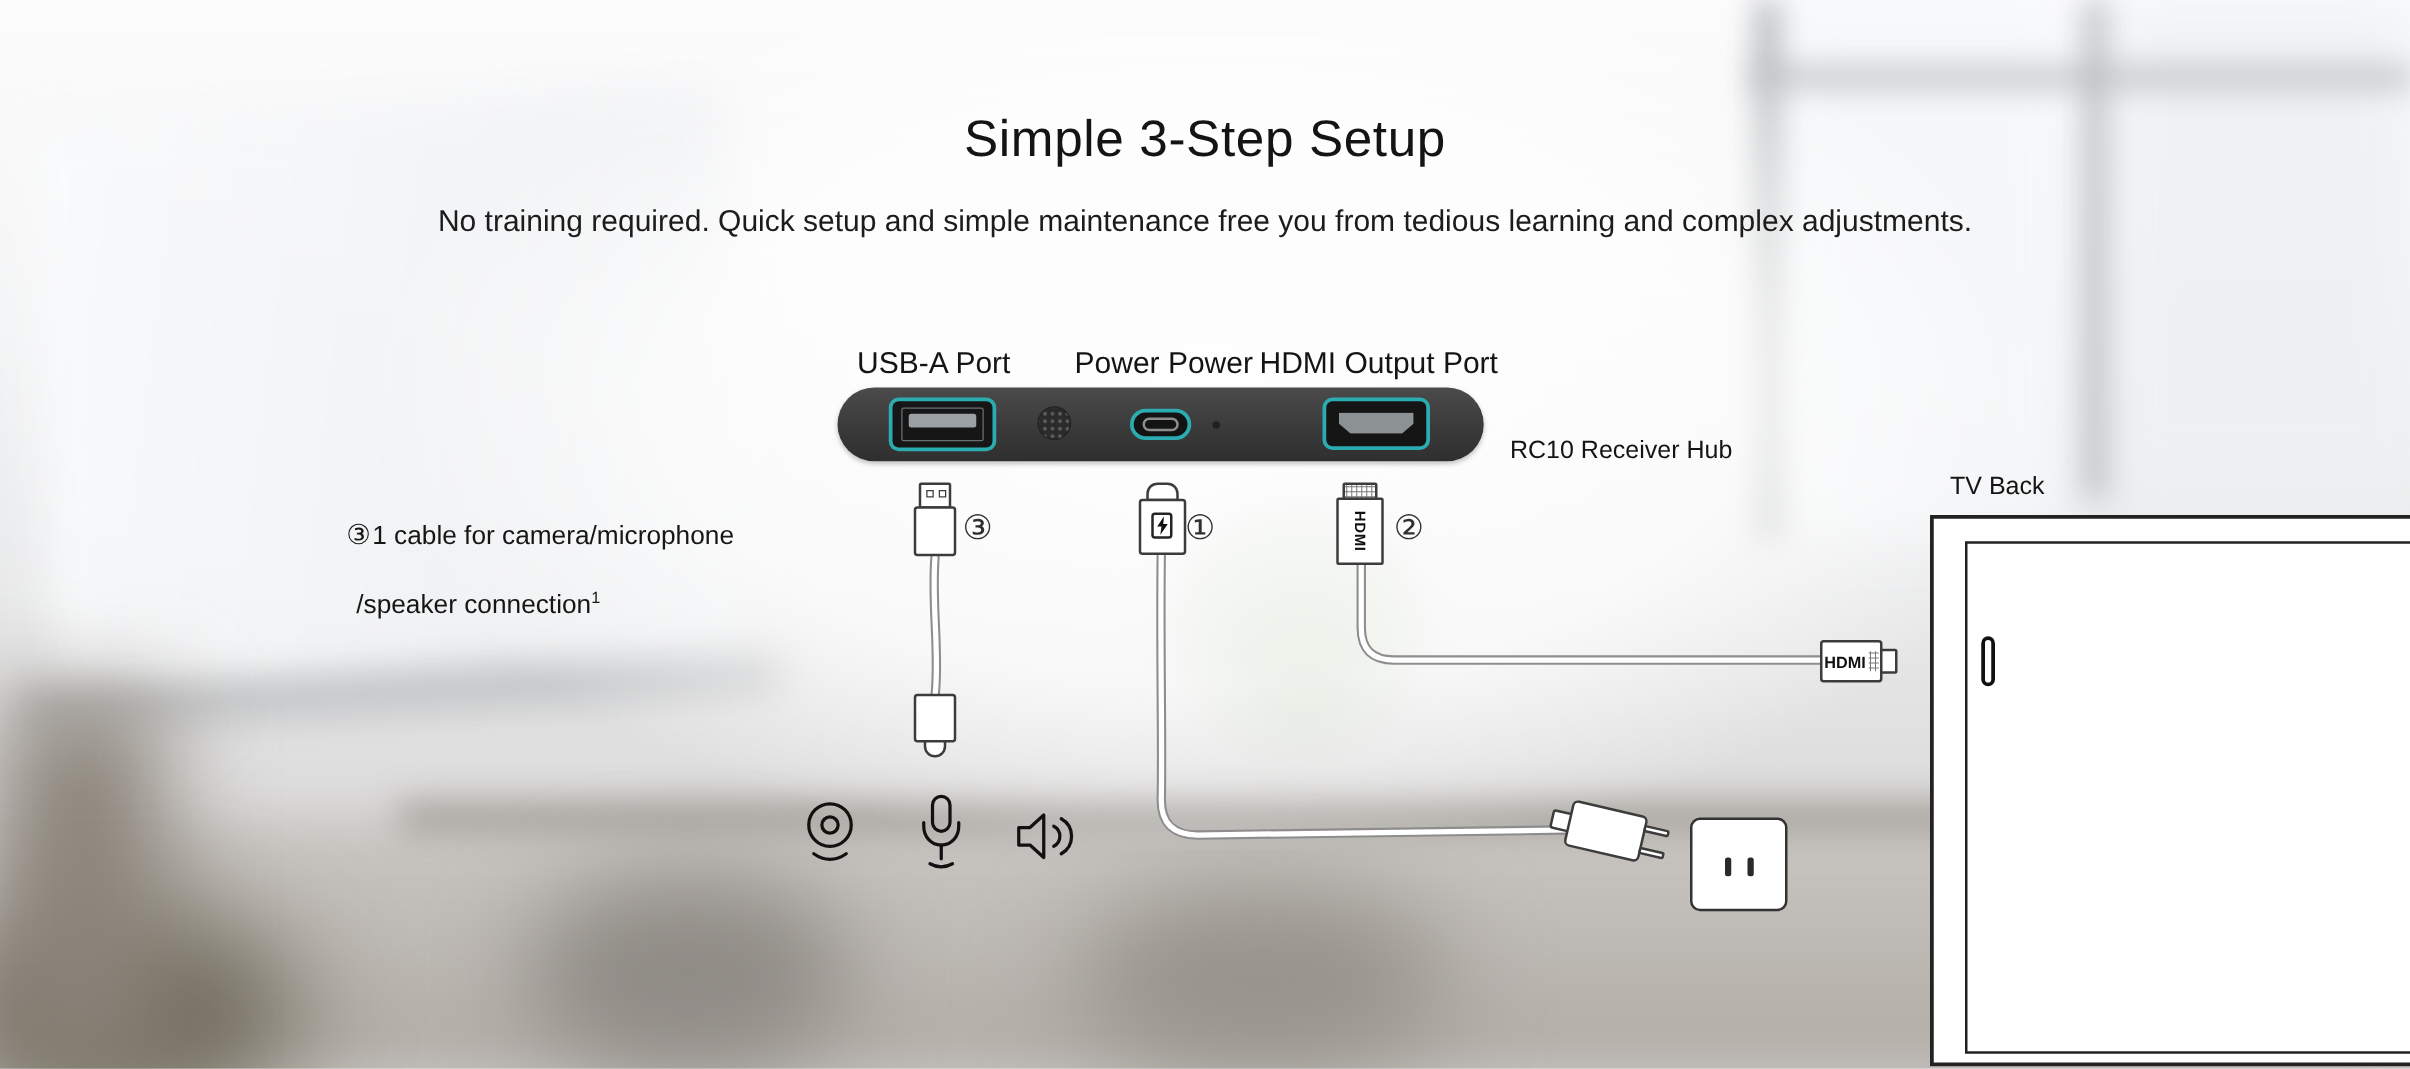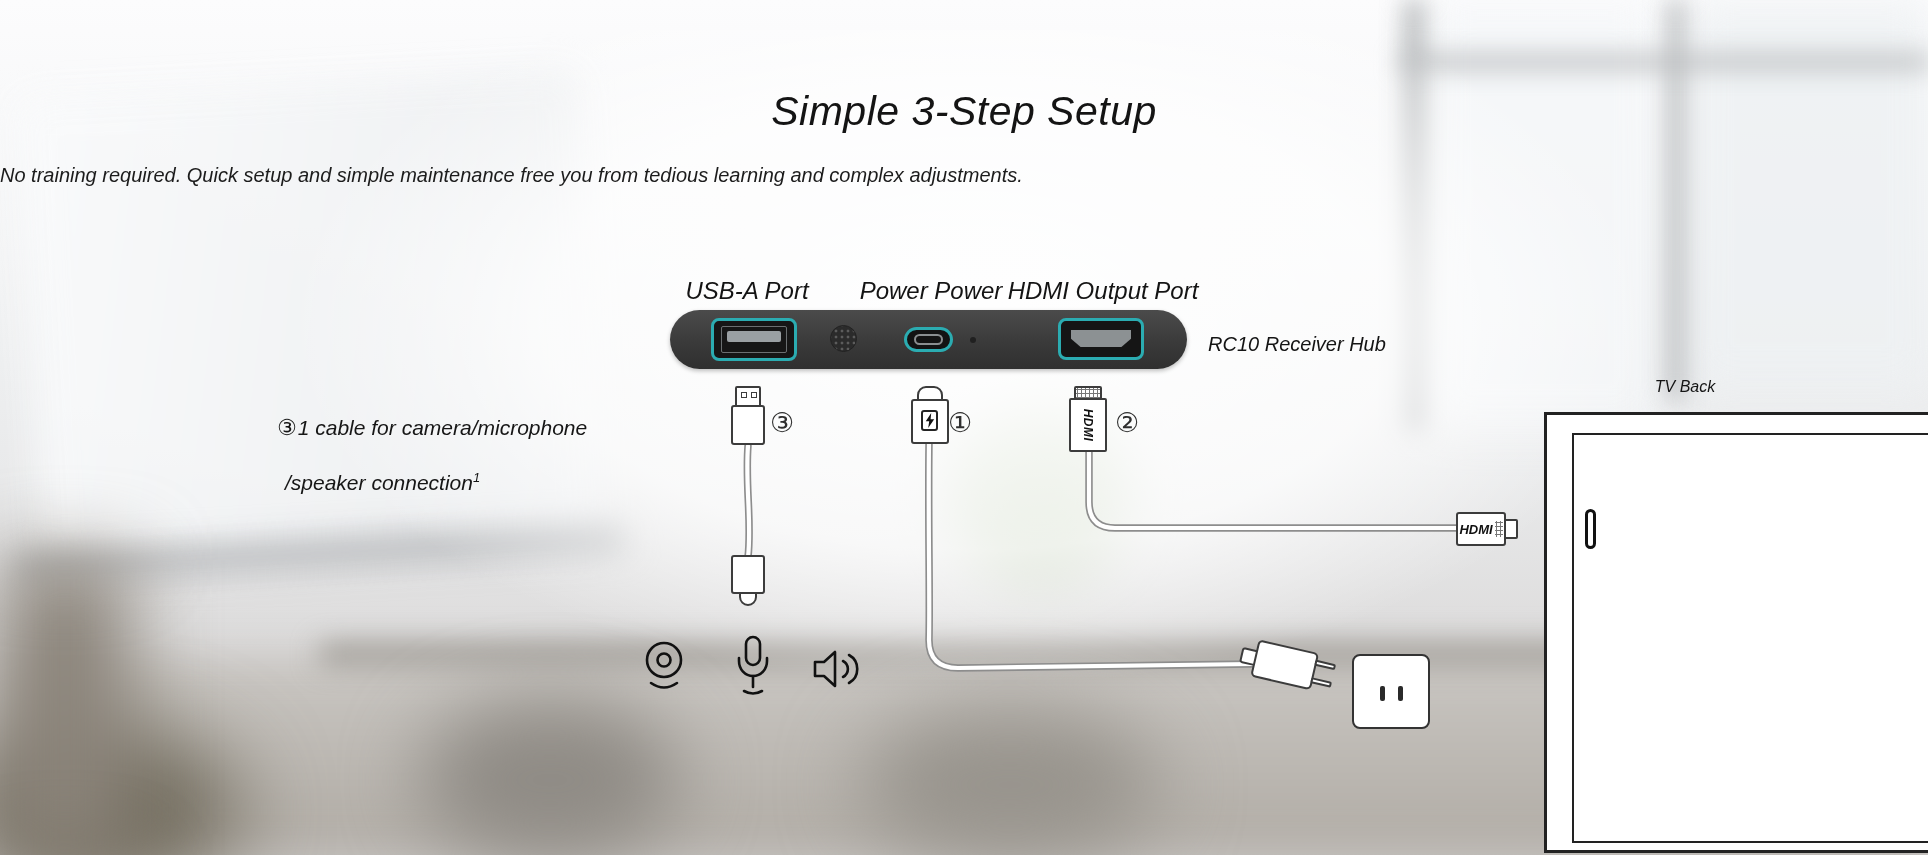--- a/index.html
+++ b/index.html
@@ -1,19 +1,19 @@
 <!DOCTYPE html>
 <html><head>
 <meta charset="utf-8">
 <style>
   * { box-sizing: border-box; margin: 0; padding: 0; }
   html, body { width: 1928px; height: 855px; }
   body { font-family: "Liberation Sans", "DejaVu Sans", sans-serif; color: #111; overflow: hidden; }
   .stage { position: relative; width: 1928px; height: 855px; overflow: hidden;
-           background: linear-gradient(180deg,#fcfcfd 0%,#f3f4f5 30%,#e9eaeb 55%,#dddcdc 75%,#cbc9c7 100%); font-style: italic; }
+           background: linear-gradient(180deg,#fcfcfd 0%,#f3f4f5 30%,#e9eaeb 55%,#dddcdc 75%,#cbc9c7 100%); }
 
   
   .bg { position: absolute; pointer-events: none; z-index: 0; }
   .bg-screen { left: 30px; top: 85px; width: 560px; height: 470px; background: linear-gradient(100deg,#fafbfc,#eceef0);
                transform: rotate(-3deg); filter: blur(18px); opacity: .92; border-radius: 10px; }
   .bg-screen-edge { left: 15px; top: 540px; width: 610px; height: 26px; background: #b4b6b8; filter: blur(16px); transform: rotate(-3deg); }
   .bg-window1 { left: 1425px; top: 0; width: 235px; height: 430px; background: #f5f7f9; filter: blur(22px); opacity: .85; }
   .bg-window2 { left: 1688px; top: 0; width: 245px; height: 390px; background: #eef1f3; filter: blur(22px); opacity: .85; }
   .bg-frame1 { left: 1405px; top: 0; width: 18px; height: 430px; background: #aeb1b3; filter: blur(12px); }
   .bg-frame2 { left: 1668px; top: 0; width: 16px; height: 400px; background: #b4b7b9; filter: blur(12px); }
@@ -25,29 +25,29 @@
   .bg-chair1 { left: 420px; top: 700px; width: 260px; height: 160px; background: #8f8b85; filter: blur(38px); border-radius: 50%; }
   .bg-chair2 { left: 860px; top: 710px; width: 300px; height: 150px; background: #97938c; filter: blur(40px); border-radius: 50%; }
   .bg-chair3 { left: -40px; top: 730px; width: 280px; height: 160px; background: #6e6859; filter: blur(44px); border-radius: 50%; }
   .bg-left-dark { left: 0; top: 560px; width: 130px; height: 300px; background: #8a8379; filter: blur(40px); }
   .bg-glow { left: 300px; top: 30px; width: 1340px; height: 650px; z-index: 1;
              background: radial-gradient(ellipse at 50% 45%, rgba(255,255,255,.95) 0%, rgba(255,255,255,.75) 45%, rgba(255,255,255,0) 72%); }
 
   
   .title { position: absolute; left: 0; top: 88px; width: 1928px; text-align: center; z-index: 5;
            font-size: 41px; font-weight: 400; letter-spacing: .5px; color: #141414; }
-  .subtitle { position: absolute; left: 0; top: 164px; width: 1928px; text-align: left; z-index: 5;
-              font-size: 20px; color: #1c1c1c; }
+  .subtitle { position: absolute; left: 0; top: 164px; width: 1928px; text-align: center; z-index: 5;
+              font-size: 24px; color: #1c1c1c; }
   .port-label { position: absolute; top: 277px; z-index: 5; font-size: 24px; color: #141414; text-align: center; }
   .pl-usba { left: 647px; width: 200px; }
   .pl-power { left: 831px; width: 200px; }
   .pl-hdmi { left: 1003px; width: 200px; }
-  .hub-name { position: absolute; left: 1208px; top: 333px; z-index: 5; font-size: 20px; color: #141414; }
+  .hub-name { position: absolute; left: 1208px; top: 349px; z-index: 5; font-size: 20px; color: #141414; }
   .devices-label { position: absolute; left: 560px; top: 722px; width: 390px; text-align: center; z-index: 5; font-size: 20px; color: #141414; }
-  .tv-label { position: absolute; left: 1560px; top: 378px; width: 250px; text-align: center; z-index: 5; font-size: 16px; color: #141414; }
+  .tv-label { position: absolute; left: 1560px; top: 378px; width: 250px; text-align: left; z-index: 5; font-size: 20px; color: #141414; }
 
   .steps { position: absolute; left: 277px; top: 416px; z-index: 5; font-size: 21px; color: #161616; }
   .step { height: 24px; line-height: 24px; margin-bottom: 26px; white-space: nowrap; }
   .step .num { font-size: 22px; margin-right: 1px; }
   .step-cont { margin-left: 8px; }
   .step sup { font-size: 13px; }
 
   
   .hub { position: absolute; left: 670px; top: 310px; width: 517px; height: 59px; z-index: 3;
          background: linear-gradient(180deg,#4b4b4b,#3a3a3a 55%,#2f2f2f); border-radius: 30px;

